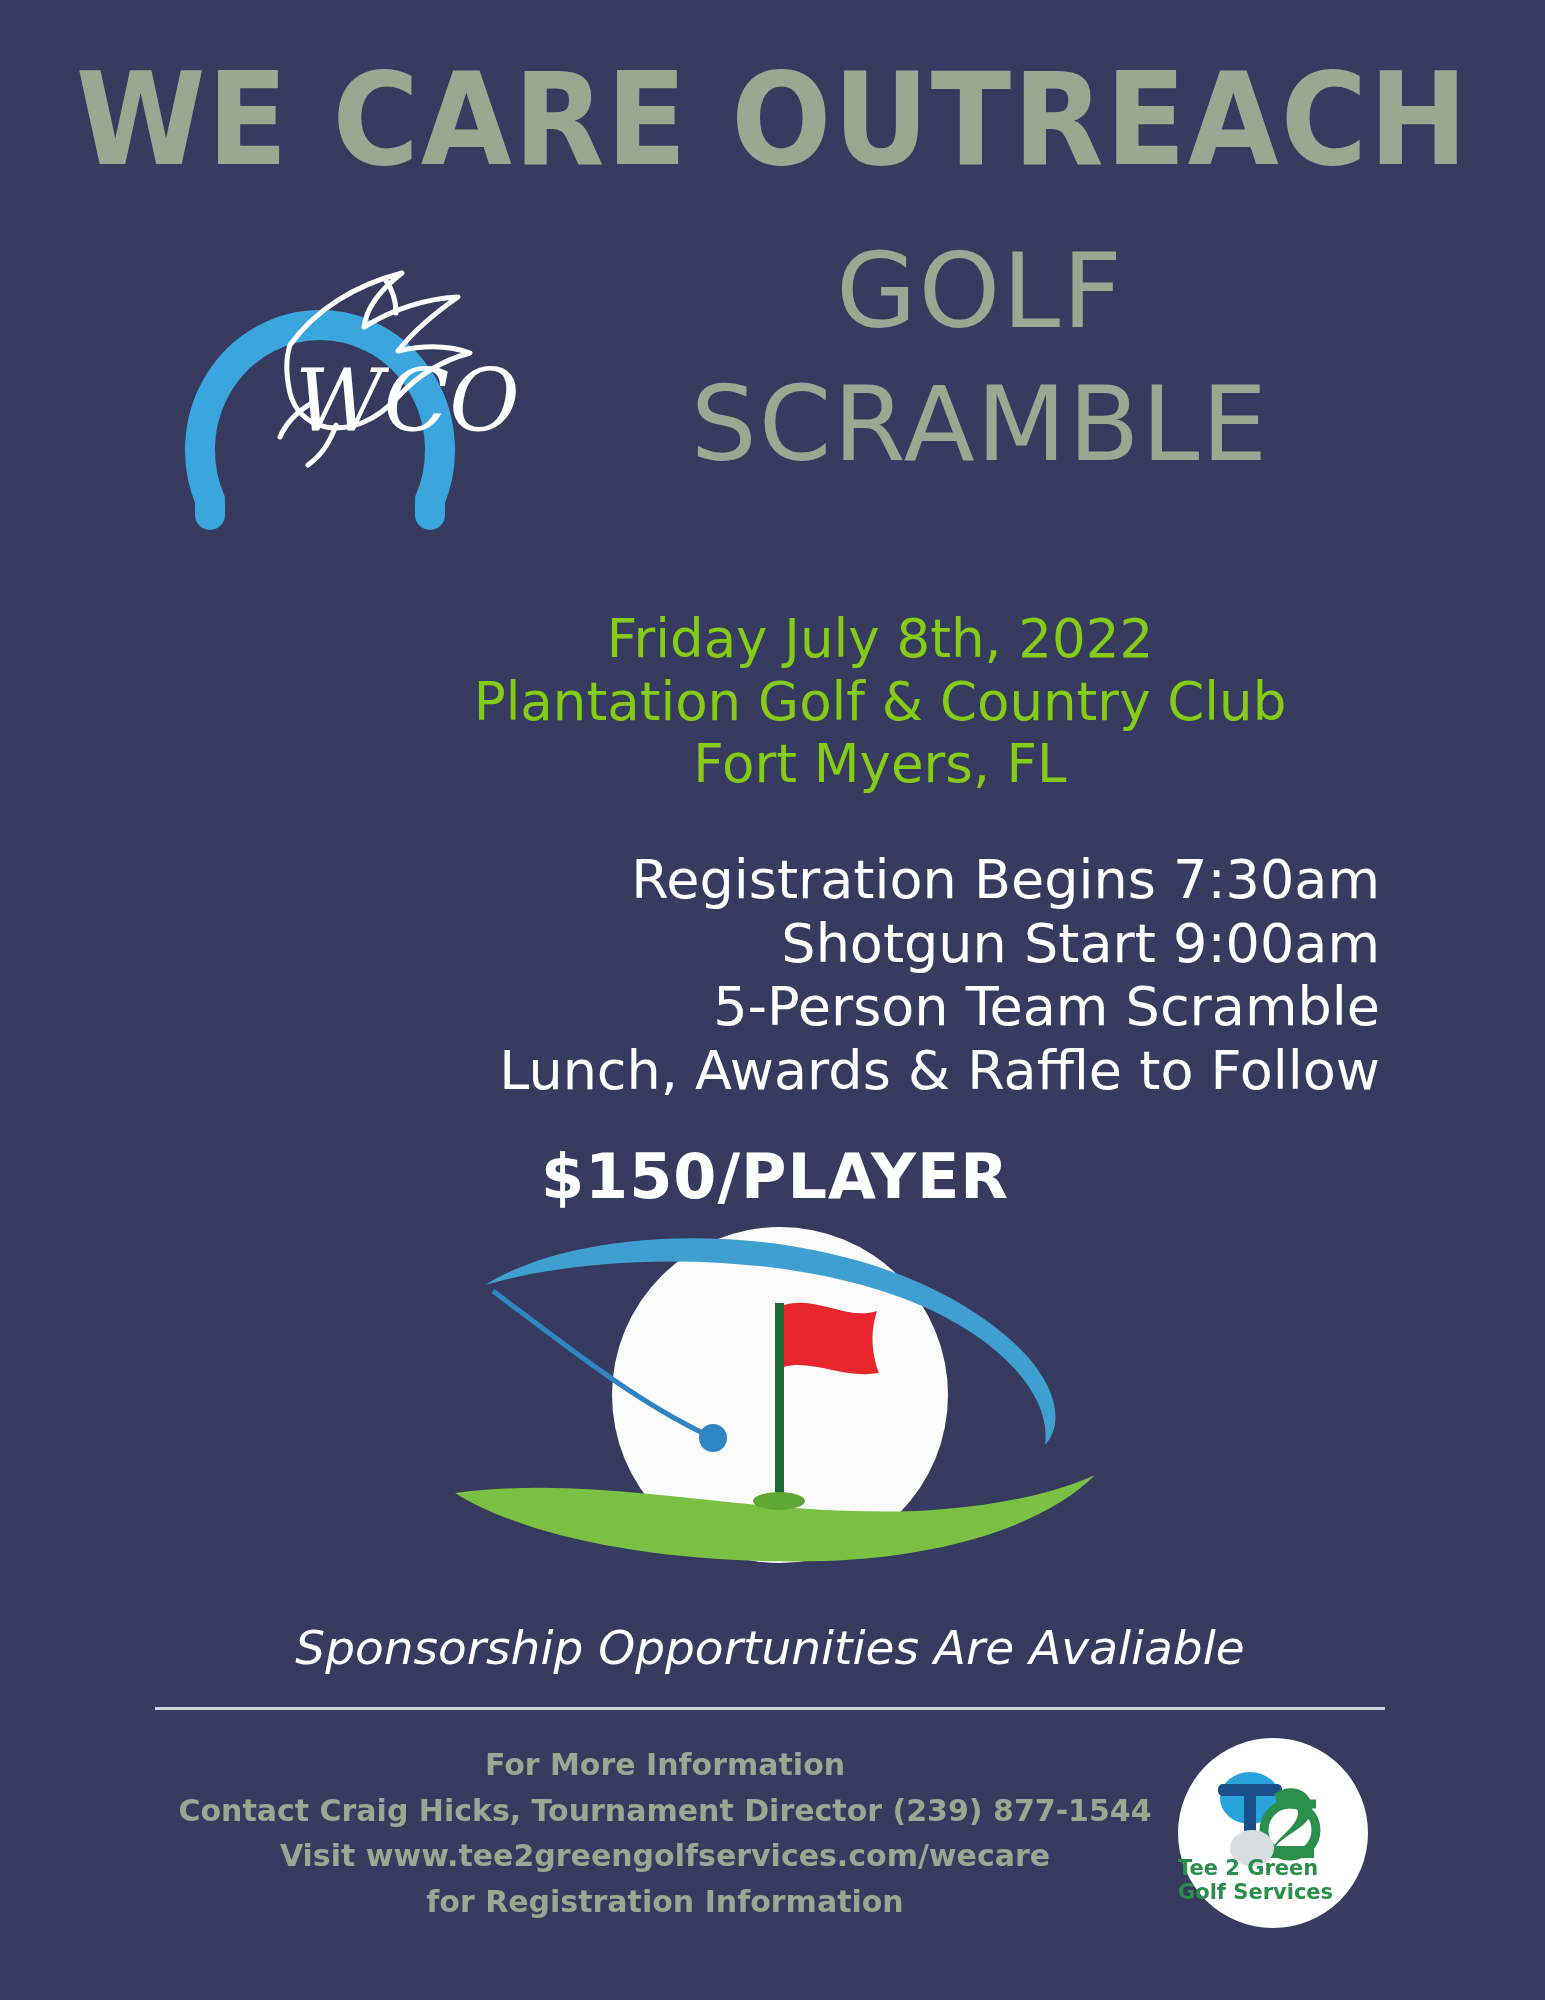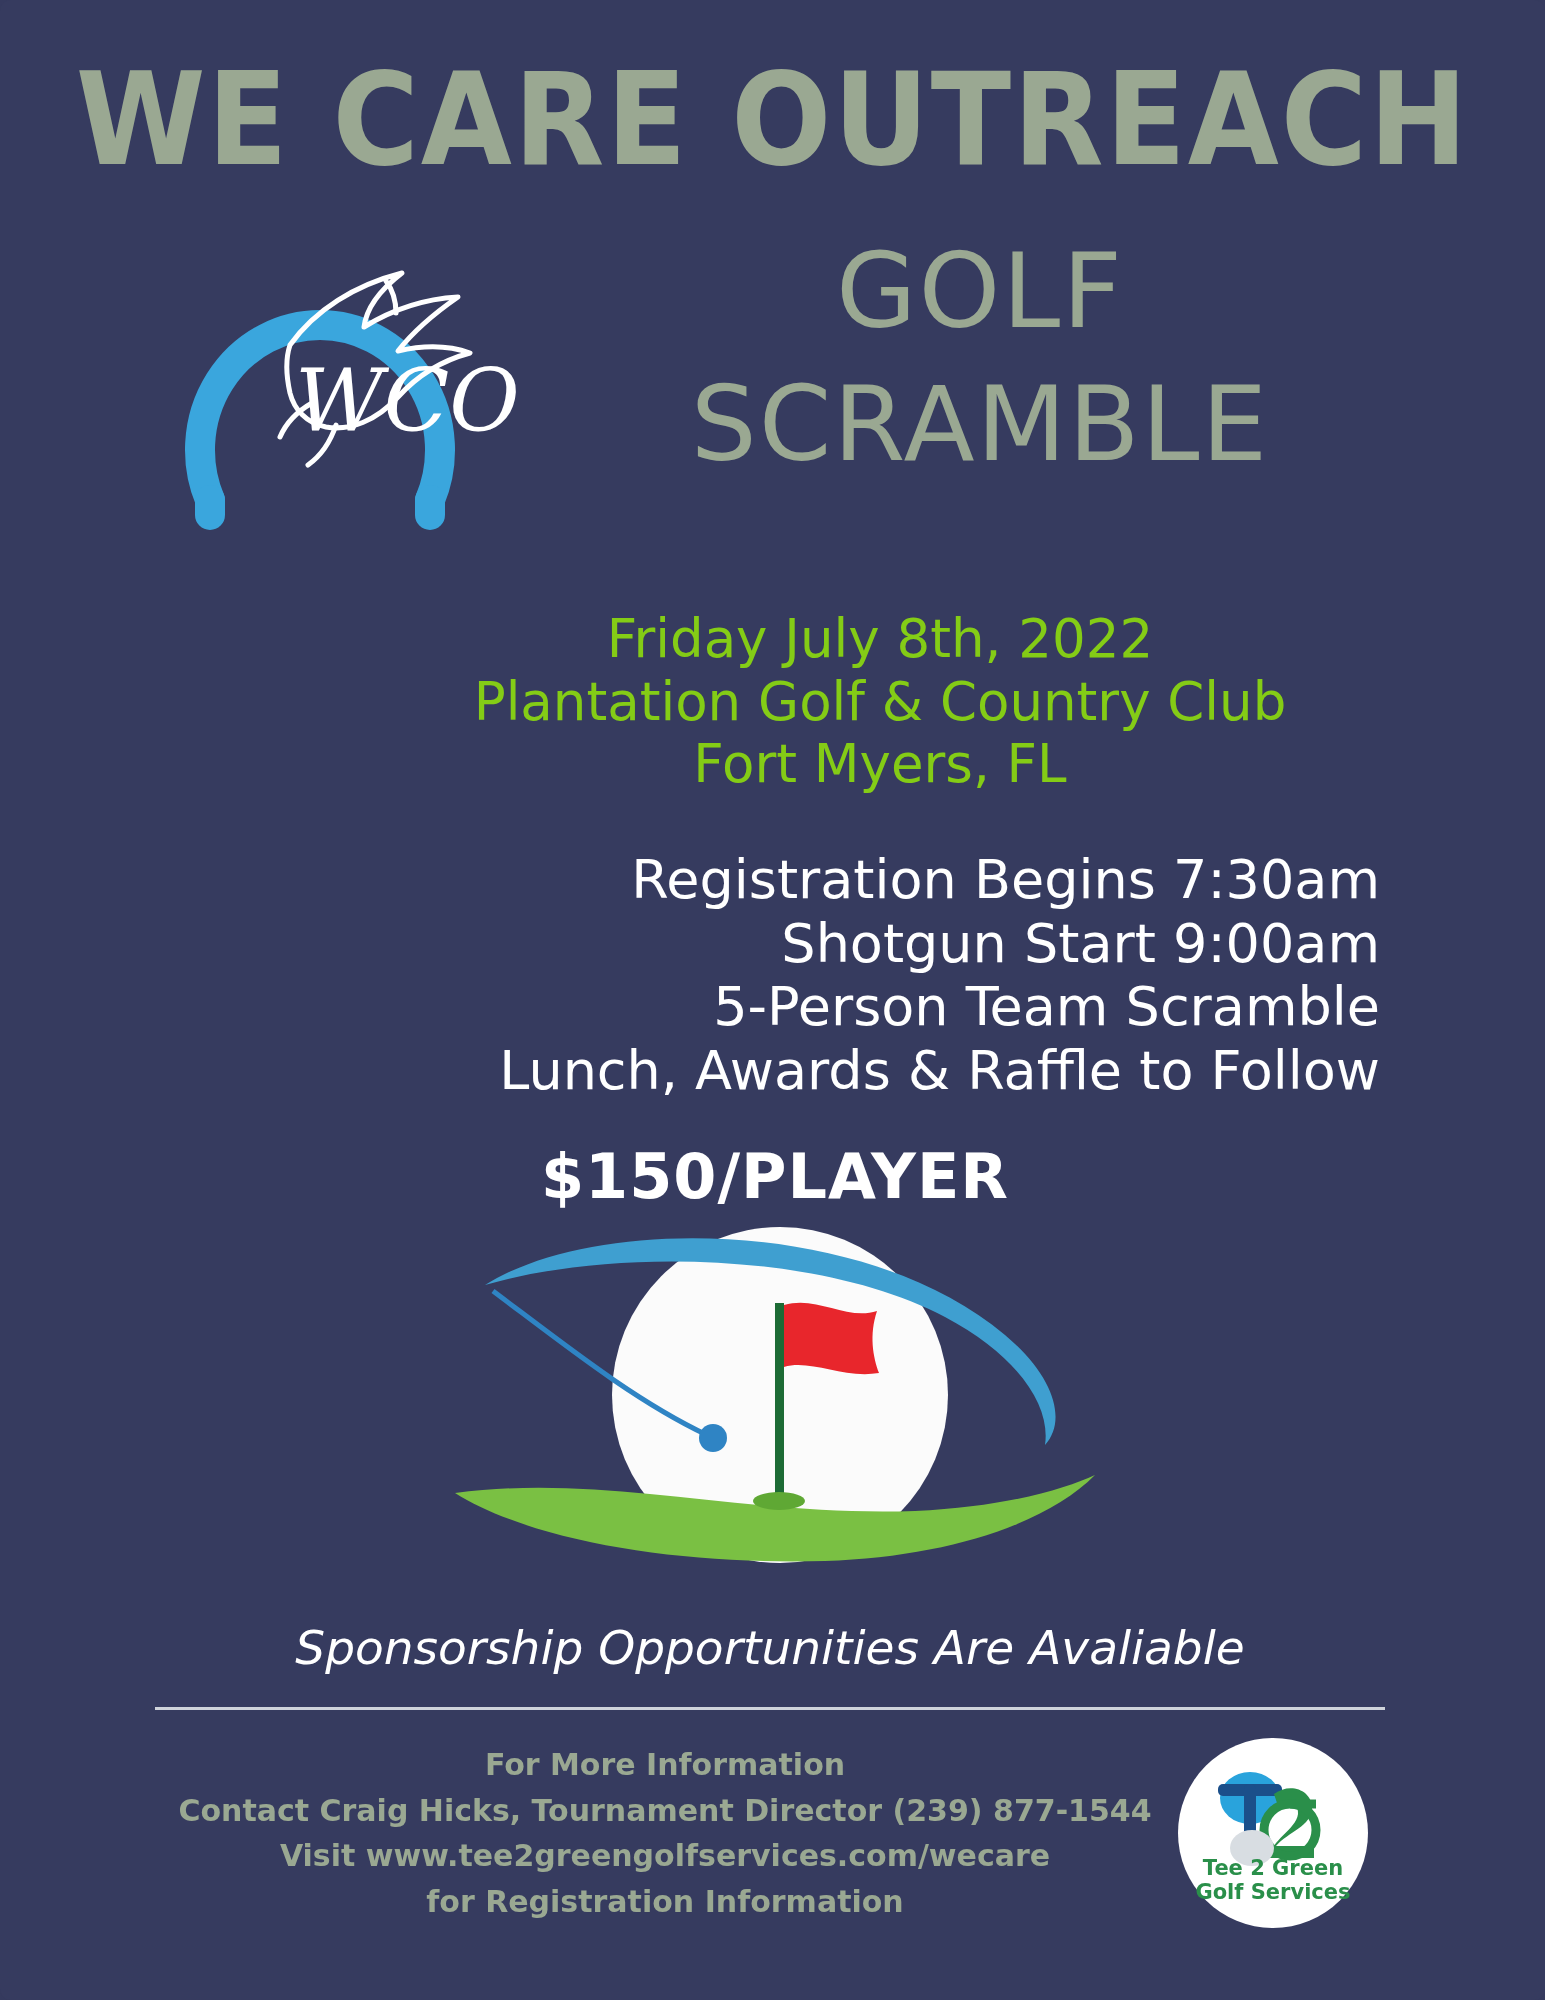--- a/index.html
+++ b/index.html
@@ -167,21 +167,20 @@
     height: 190px;
     border-radius: 50%;
     background: #ffffff;
   }
   .t2g svg { position:absolute; left:0; top:0; }
   .t2g-text {
     position: absolute;
     left: 0;
     top: 118px;
     width: 190px;
-    text-align: center;
     color: #2a8f4a;
     font-size: 21px;
     font-weight: bold;
     line-height: 1.15;
   }
   .t2g-text span { display:block; }
 </style>
 </head>
 <body>
 

